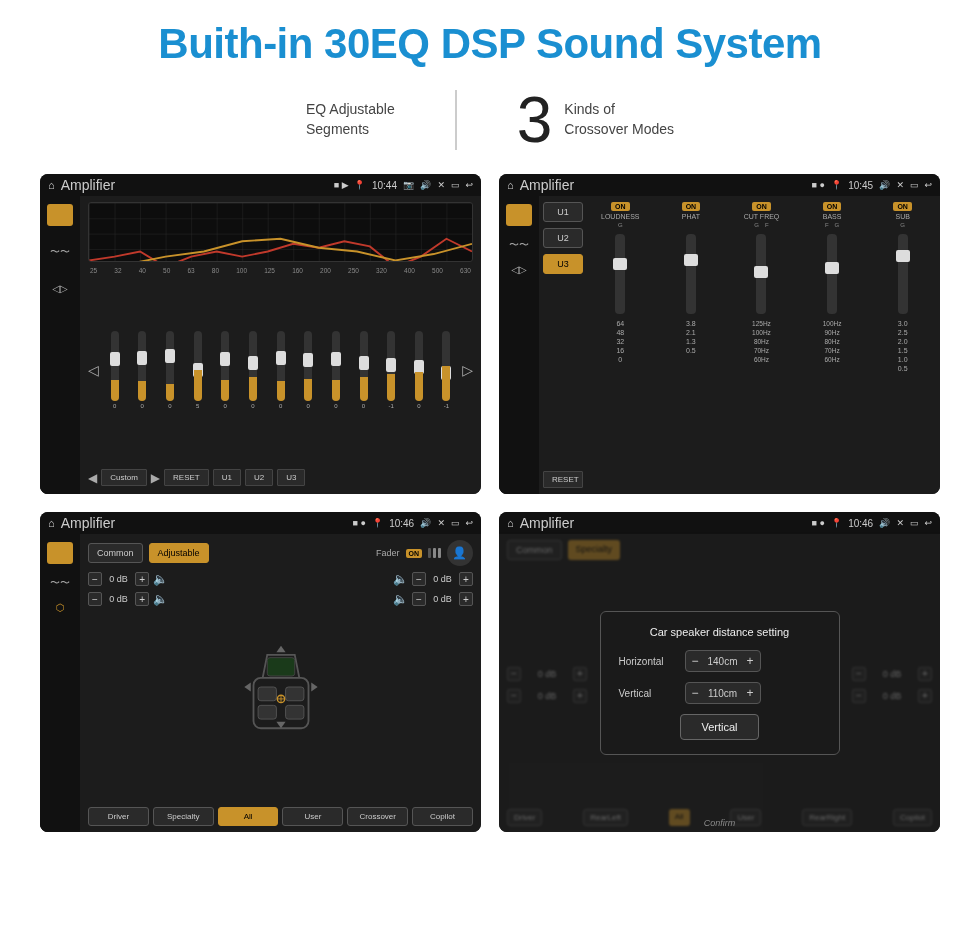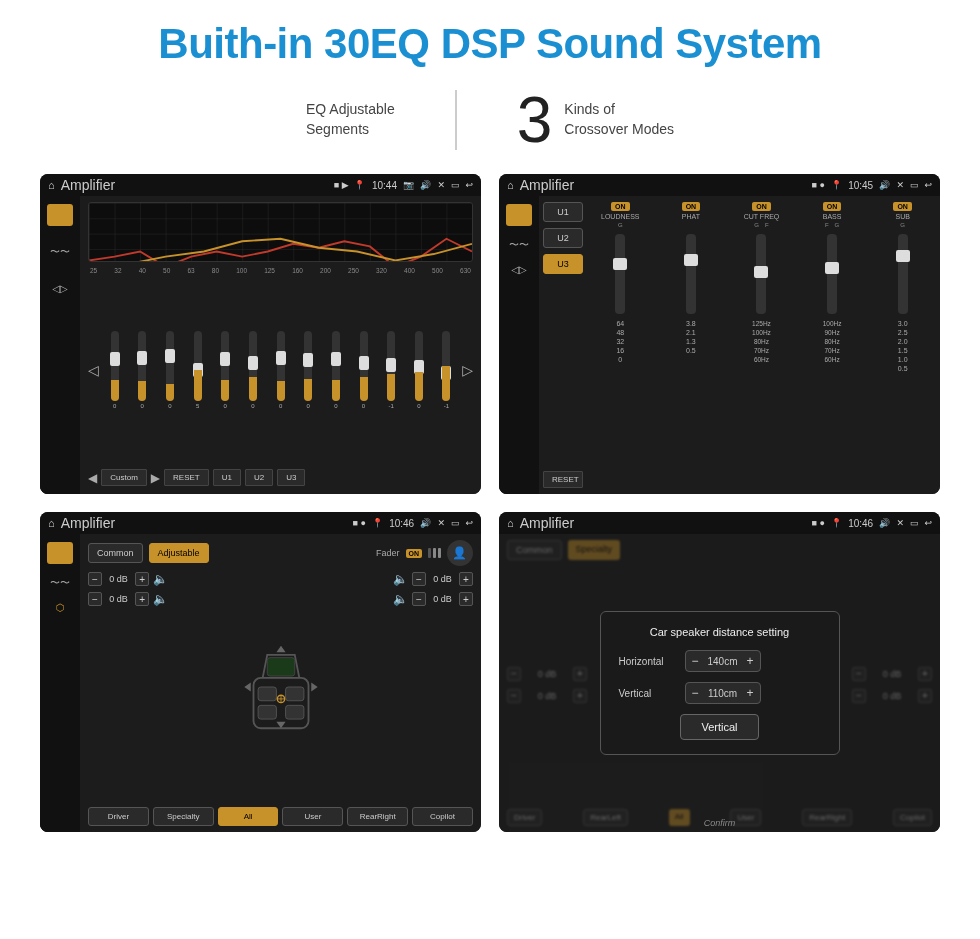--- a/index.html
+++ b/index.html
@@ -1005,21 +1005,21 @@
                 <span class="db-value">0 dB</span>
                 <span class="db-btn">+</span>
               </div>
             </div>
           </div>
           <div class="s3-bottom-btns">
             <span class="bottom-btn">Driver</span>
             <span class="bottom-btn">Specialty</span>
             <span class="bottom-btn bottom-btn-active">All</span>
             <span class="bottom-btn">User</span>
-            <span class="bottom-btn">RearRight</span>
+            <span class="bottom-btn">Crossover</span>
             <span class="bottom-btn">Copilot</span>
           </div>
         </div>
       </div>
     </div>
 
     <div class="screen">
       <div class="screen-topbar">
         <span class="topbar-home">⌂</span>
         <span class="topbar-title">Amplifier</span>

